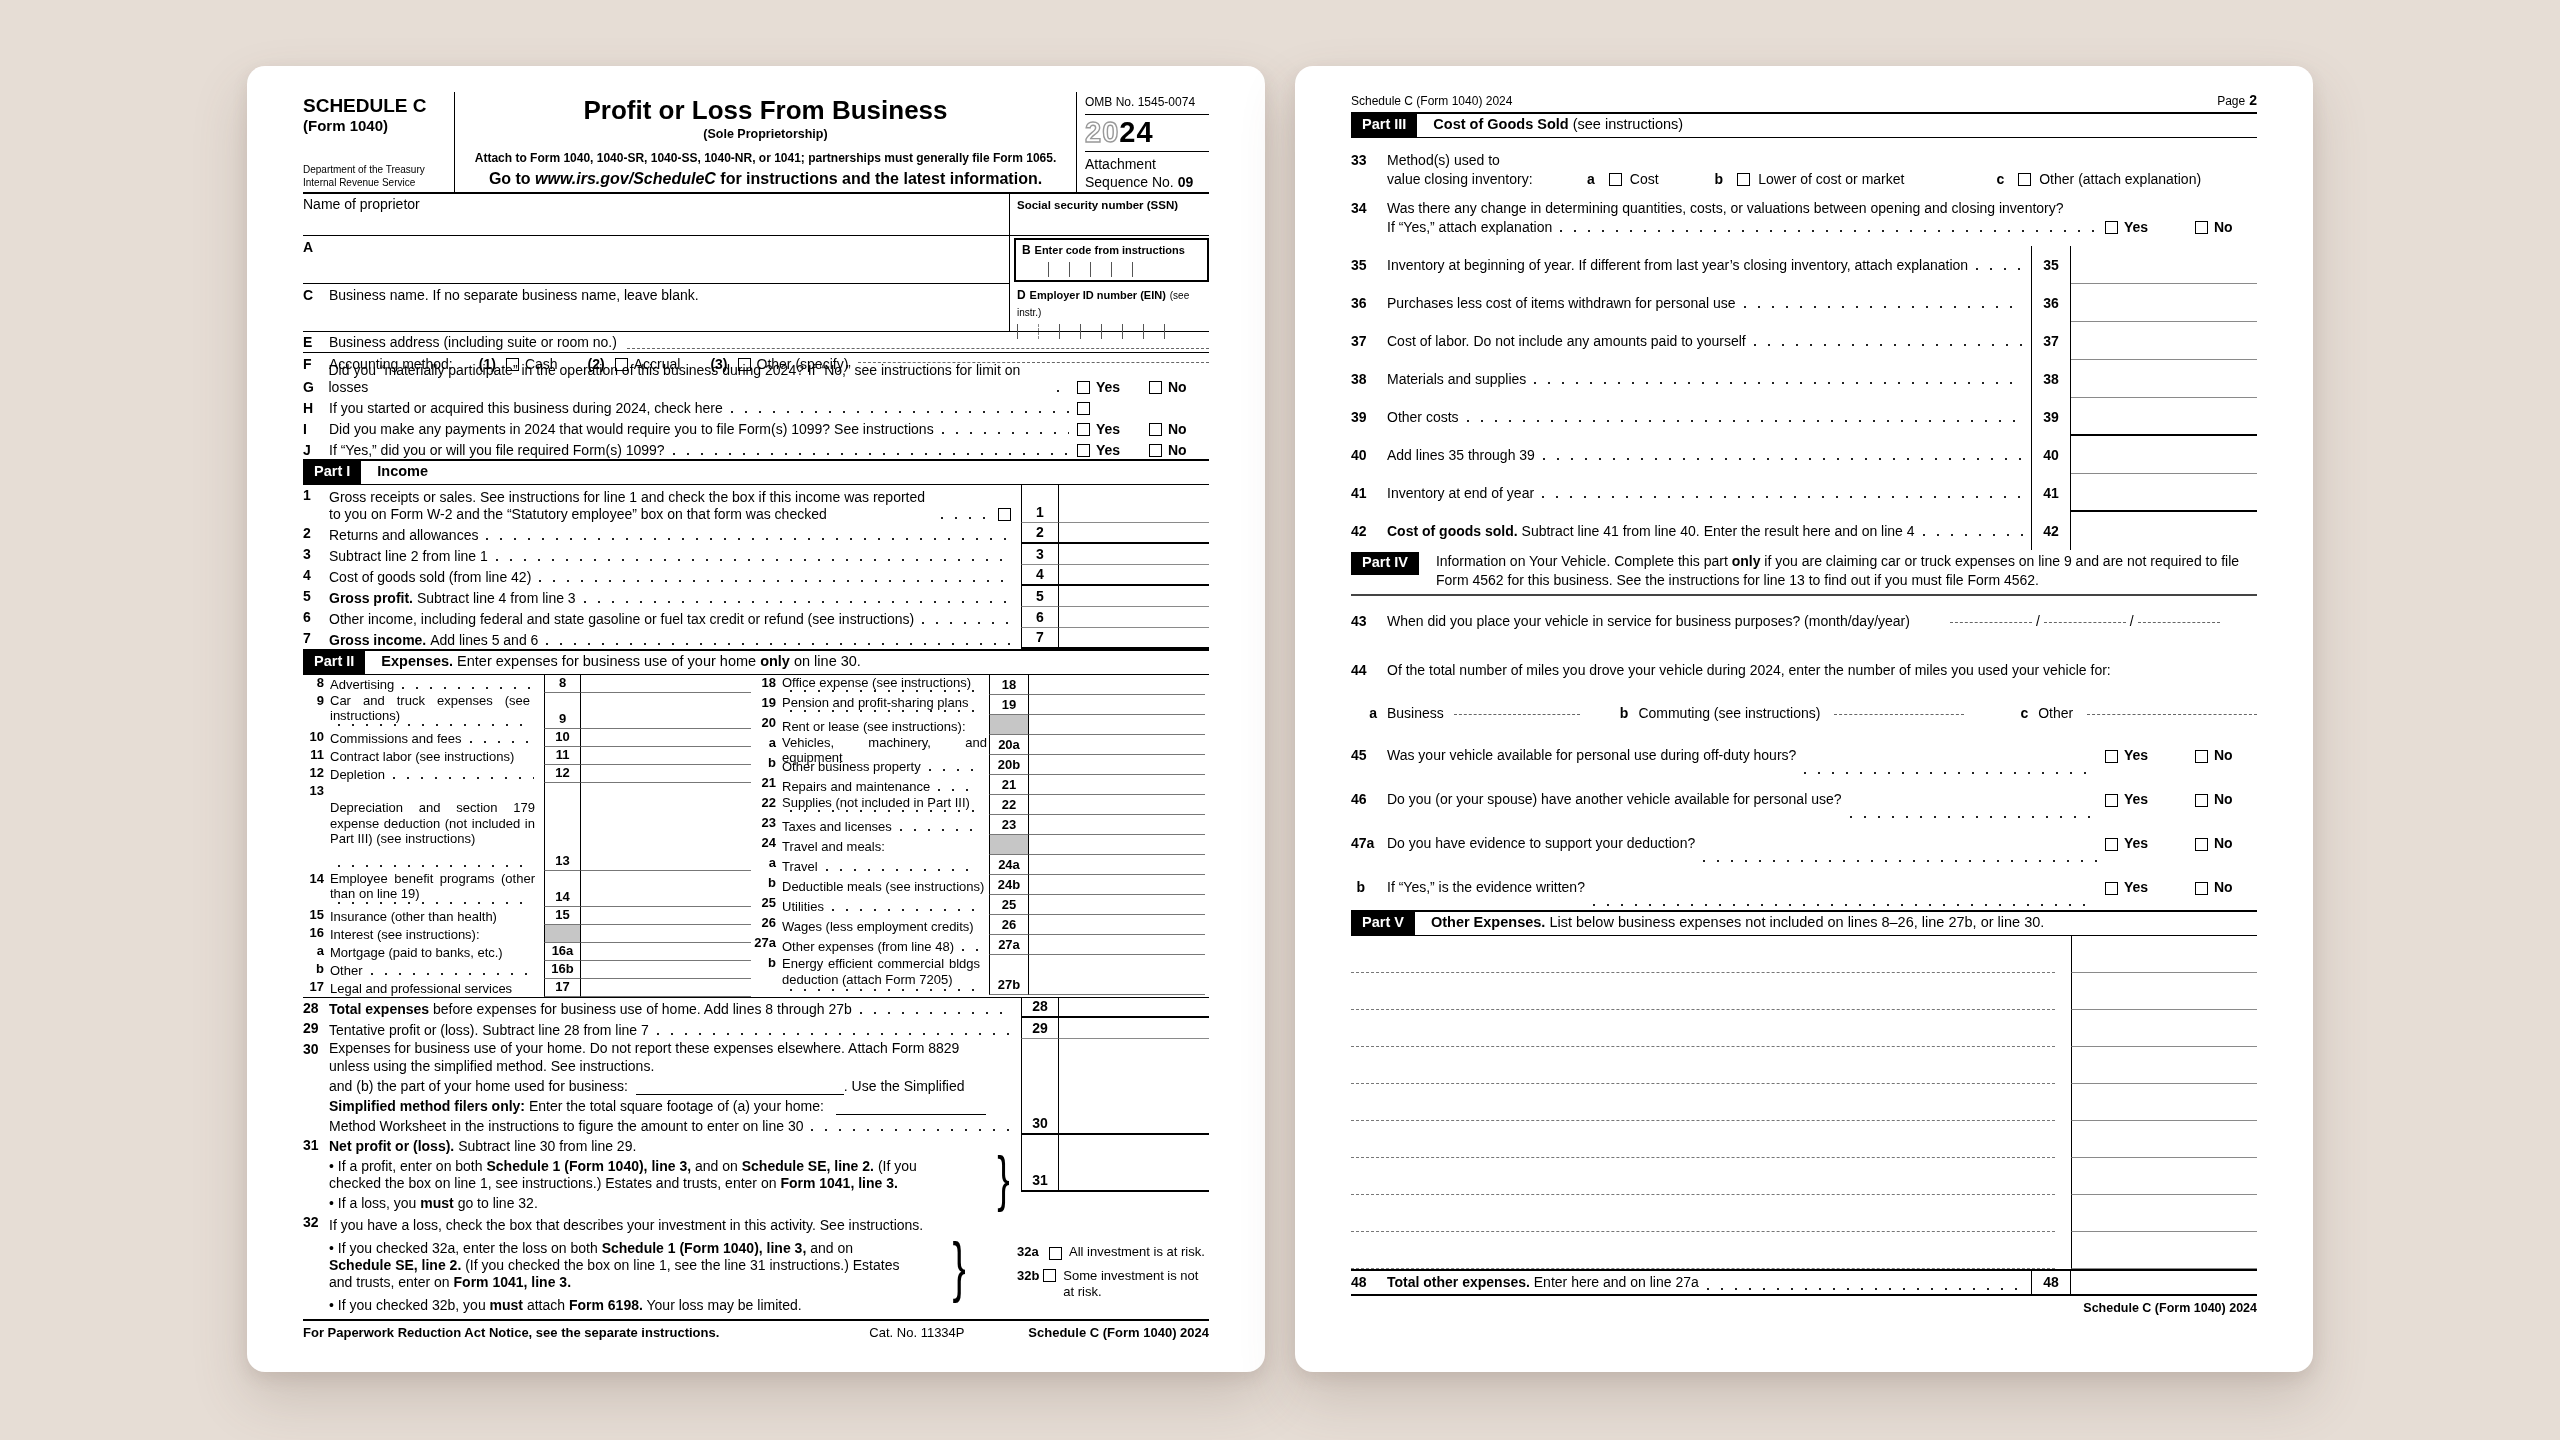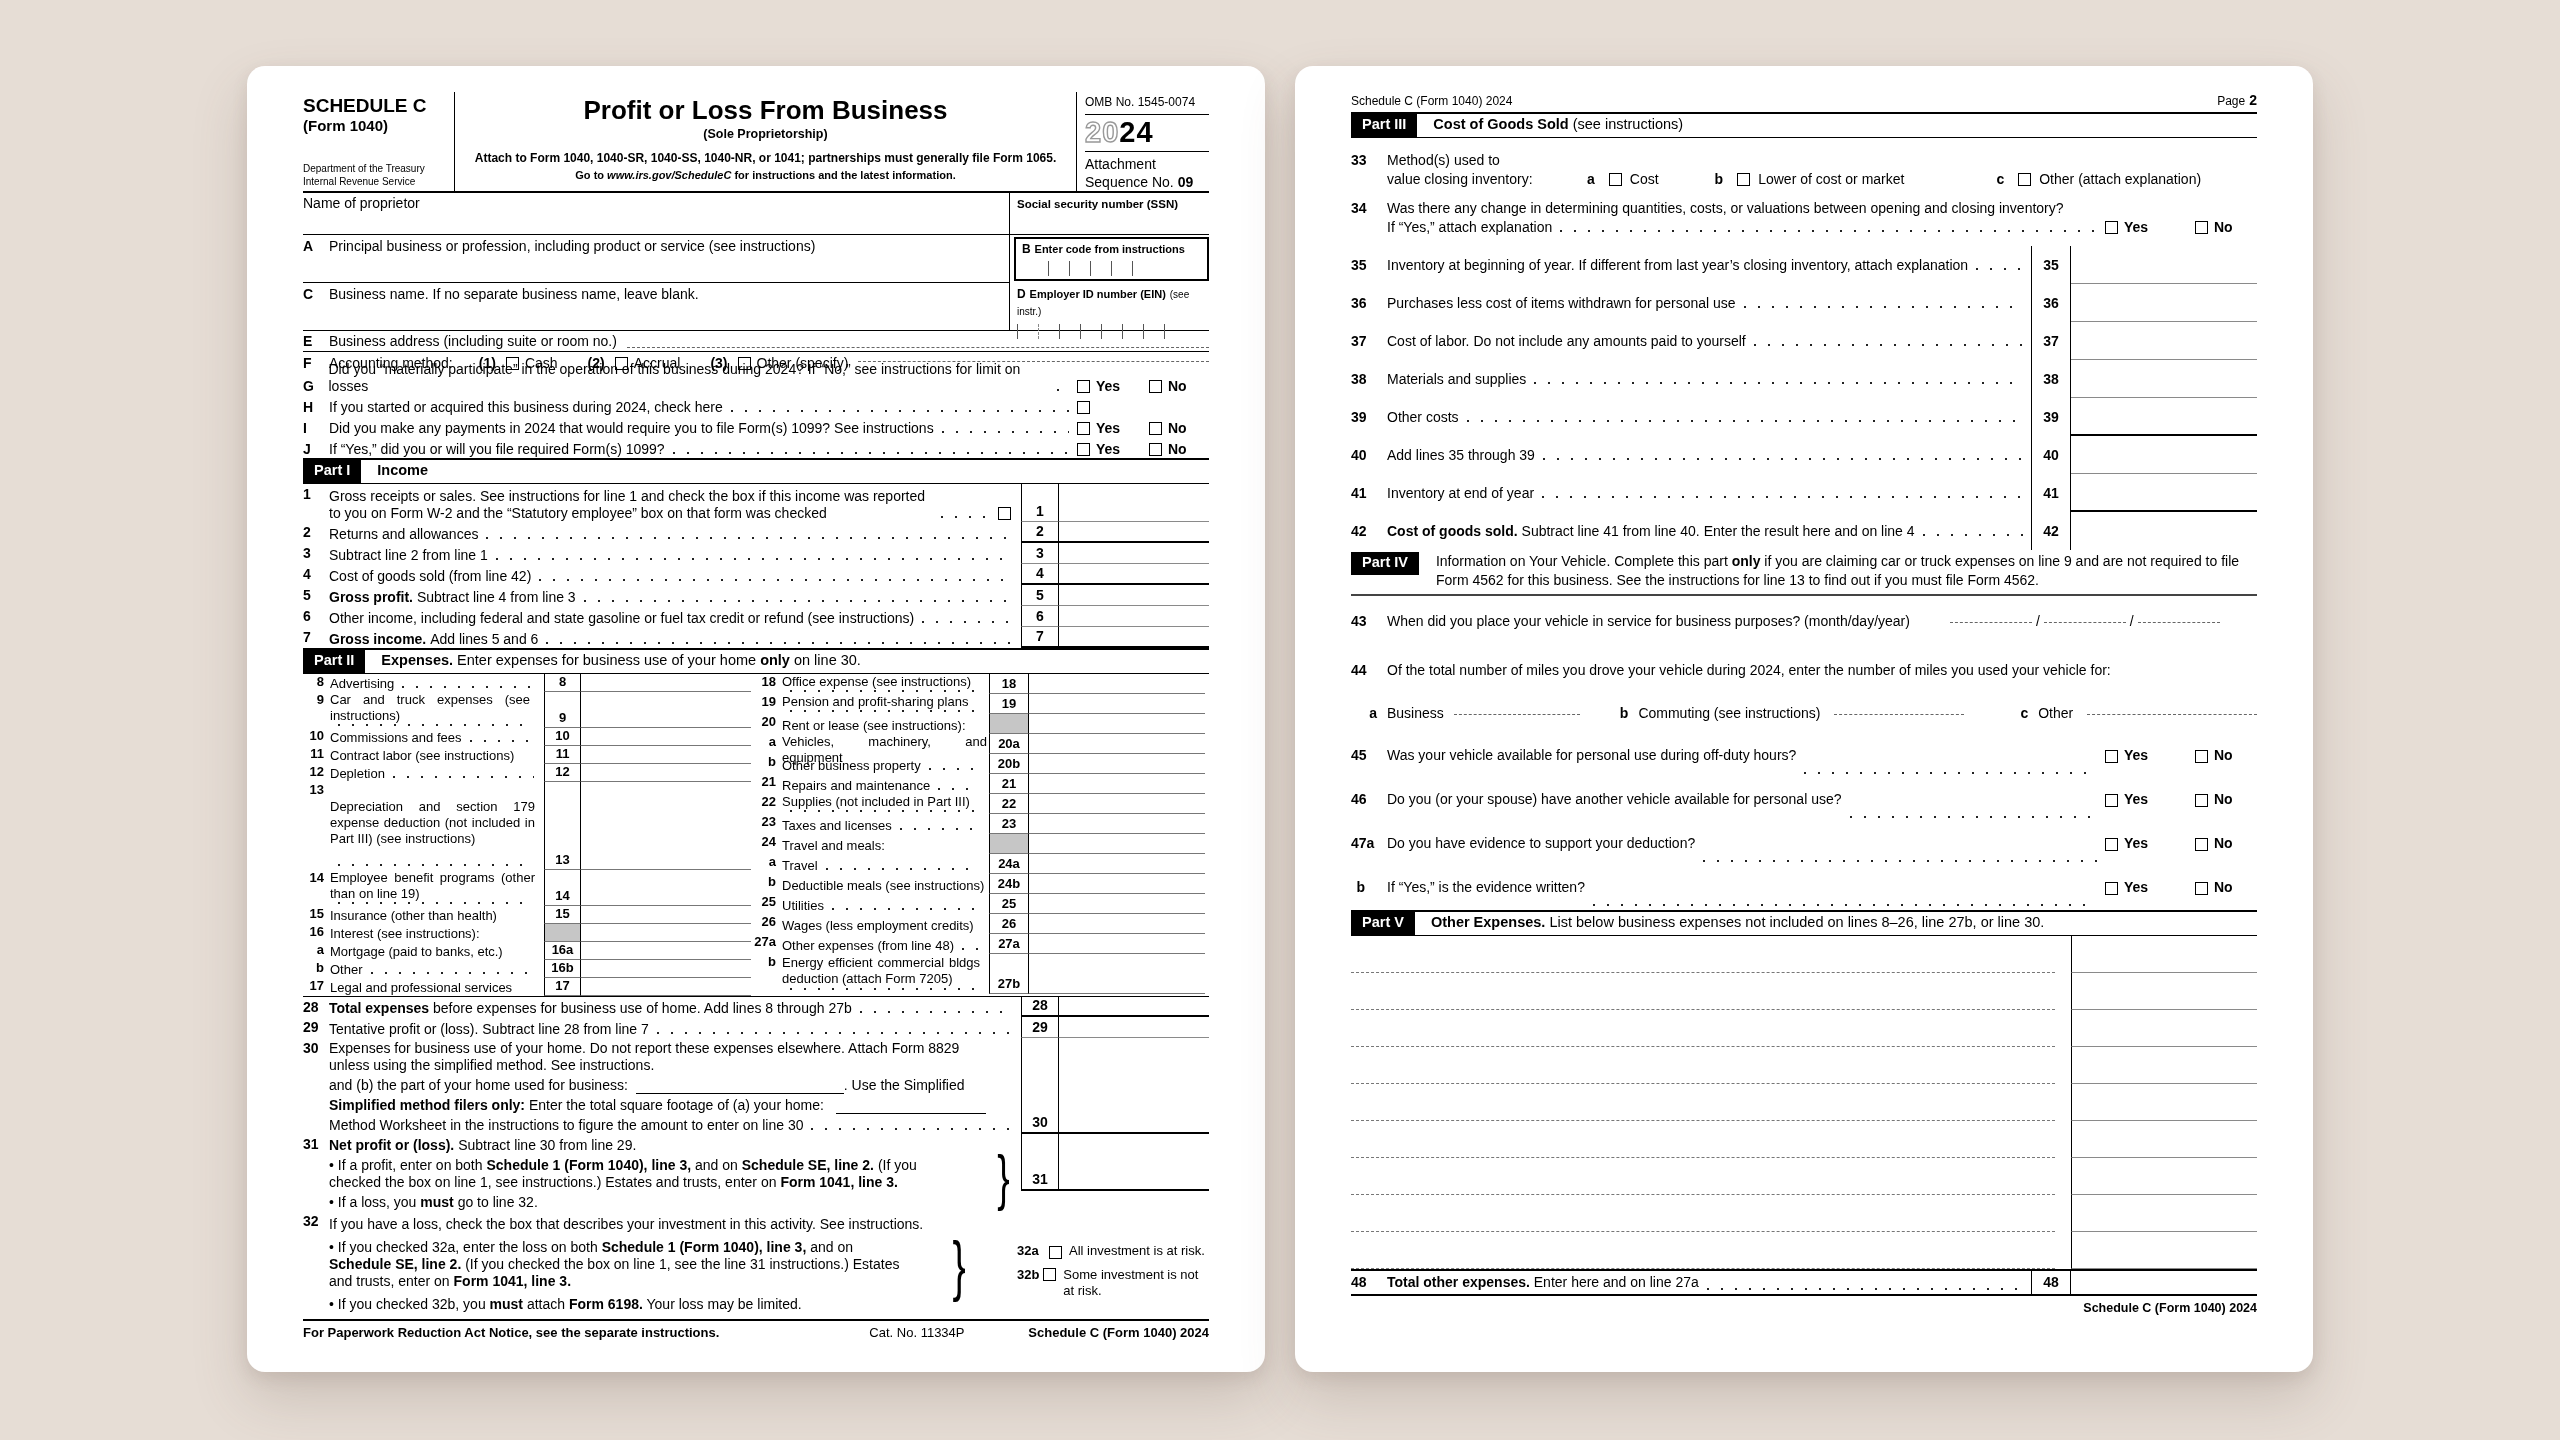--- a/index.html
+++ b/index.html
@@ -14,21 +14,21 @@
  background-image:repeating-linear-gradient(to right,#222 0 2px,transparent 2px 14px)}
 .dash{border-bottom:1.4px dashed #666}
 .row{display:flex;align-items:flex-end}
 
 .hdr{display:flex;border-bottom:2.5px solid #000}
 .hl{width:152px;border-right:1.4px solid #000;padding:2px 6px 3px 0;display:flex;flex-direction:column}
 .hl .t1{font-size:19px;font-weight:700}.hl .t2{font-size:15px;font-weight:700;margin-bottom:12px}
 .hl .t3{font-size:10px;line-height:1.3;margin-top:auto}
 .hc{flex:1;text-align:center;border-right:1.4px solid #000;padding:2px 10px 4px;display:flex;flex-direction:column}
 .hc .t1{font-size:26px;font-weight:700;margin-top:1px}.hc .t2{font-size:12.5px;font-weight:700}
-.hc .t3{font-size:12px;font-weight:700;margin-top:9px}.hc .t4{font-size:11px;font-weight:700;margin-top:3px}
+.hc .t3{font-size:12px;font-weight:700;margin-top:9px}.hc .t4{font-size:16px;font-weight:700;margin-top:3px}
 .hr{width:132px;padding-left:8px;font-size:12px;display:flex;flex-direction:column}
 .hr .omb{padding:3px 0 4px;border-bottom:1px solid #000}
 .year{font-size:29px;font-weight:700;letter-spacing:1px;padding:0 0 1px;border-bottom:1px solid #000}
 .year .o{color:#fff;-webkit-text-stroke:1.4px #999}
 .att{font-size:14px;line-height:1.3;margin-top:3px}
 
 .rcol{width:200px;border-left:1.4px solid #000;align-self:stretch;padding:2px 0 2px 7px}
 .lt{width:26px;font-weight:700}
 .smlbl{font-size:11.5px;font-weight:700}
 .bbox{border:2.6px solid #000;margin:2px 0 3px;padding:1px 6px 3px;height:44px}
@@ -110,21 +110,20 @@
  </div>
 
  <div class="row" style="height:42px;border-bottom:1.3px solid #000">
   <div style="flex:1;align-self:flex-start;padding-top:2px">Name of proprietor</div>
   <div class="rcol"><span class="smlbl">Social security number (SSN)</span></div>
  </div>
 
  <div class="row" style="height:48px">
   <div style="flex:1;align-self:stretch;border-bottom:1.3px solid #000;display:flex;padding-top:3px">
    <span class="lt">A</span>
-   <span>Principal business or profession, including product or service (see instructions)</span>
   </div>
   <div class="rcol" style="padding:0 0 0 4px">
    <div class="bbox">
     <span class="lt" style="font-size:12px">B</span>
     <span class="smlbl" style="font-size:11px">Enter code from instructions</span>
     <div class="ticks">
      <span class="tick" style="margin-left:26px"></span>
             <span class="tick"></span>
             <span class="tick"></span>
             <span class="tick"></span>

